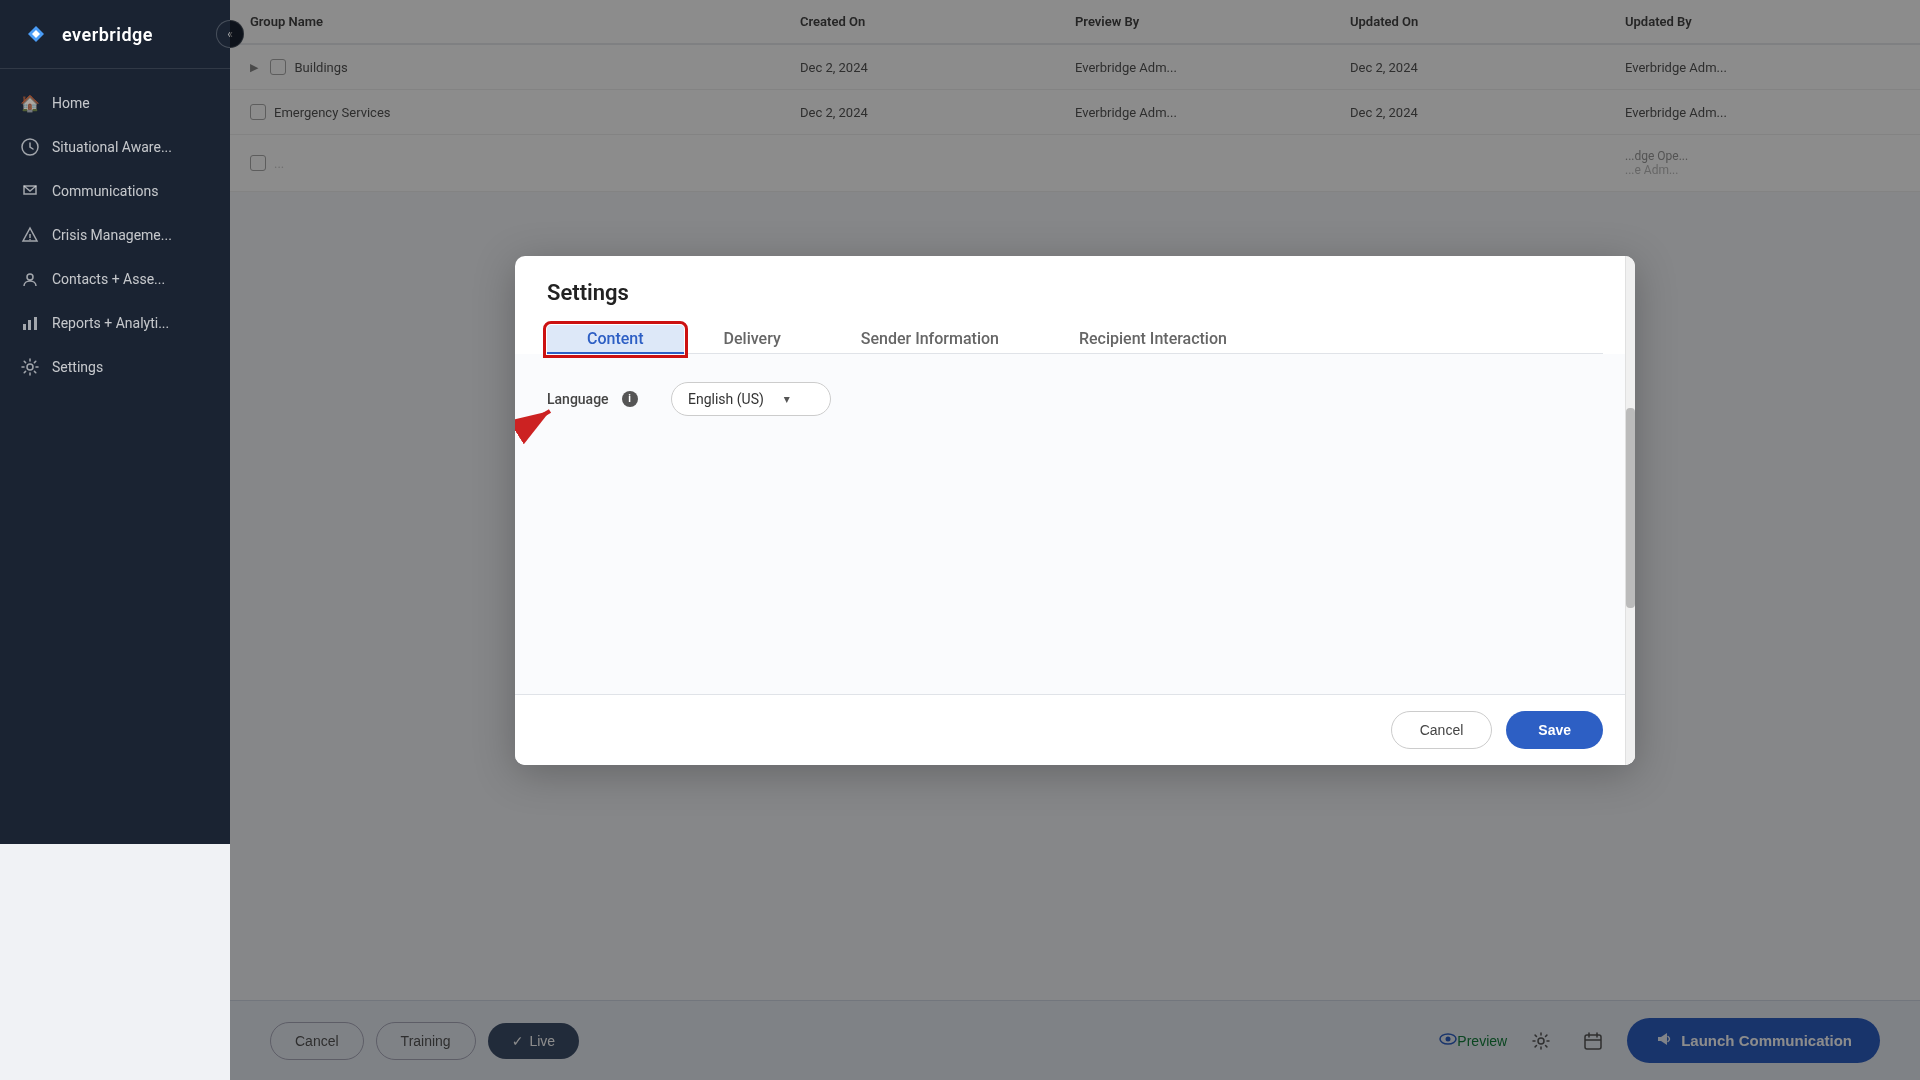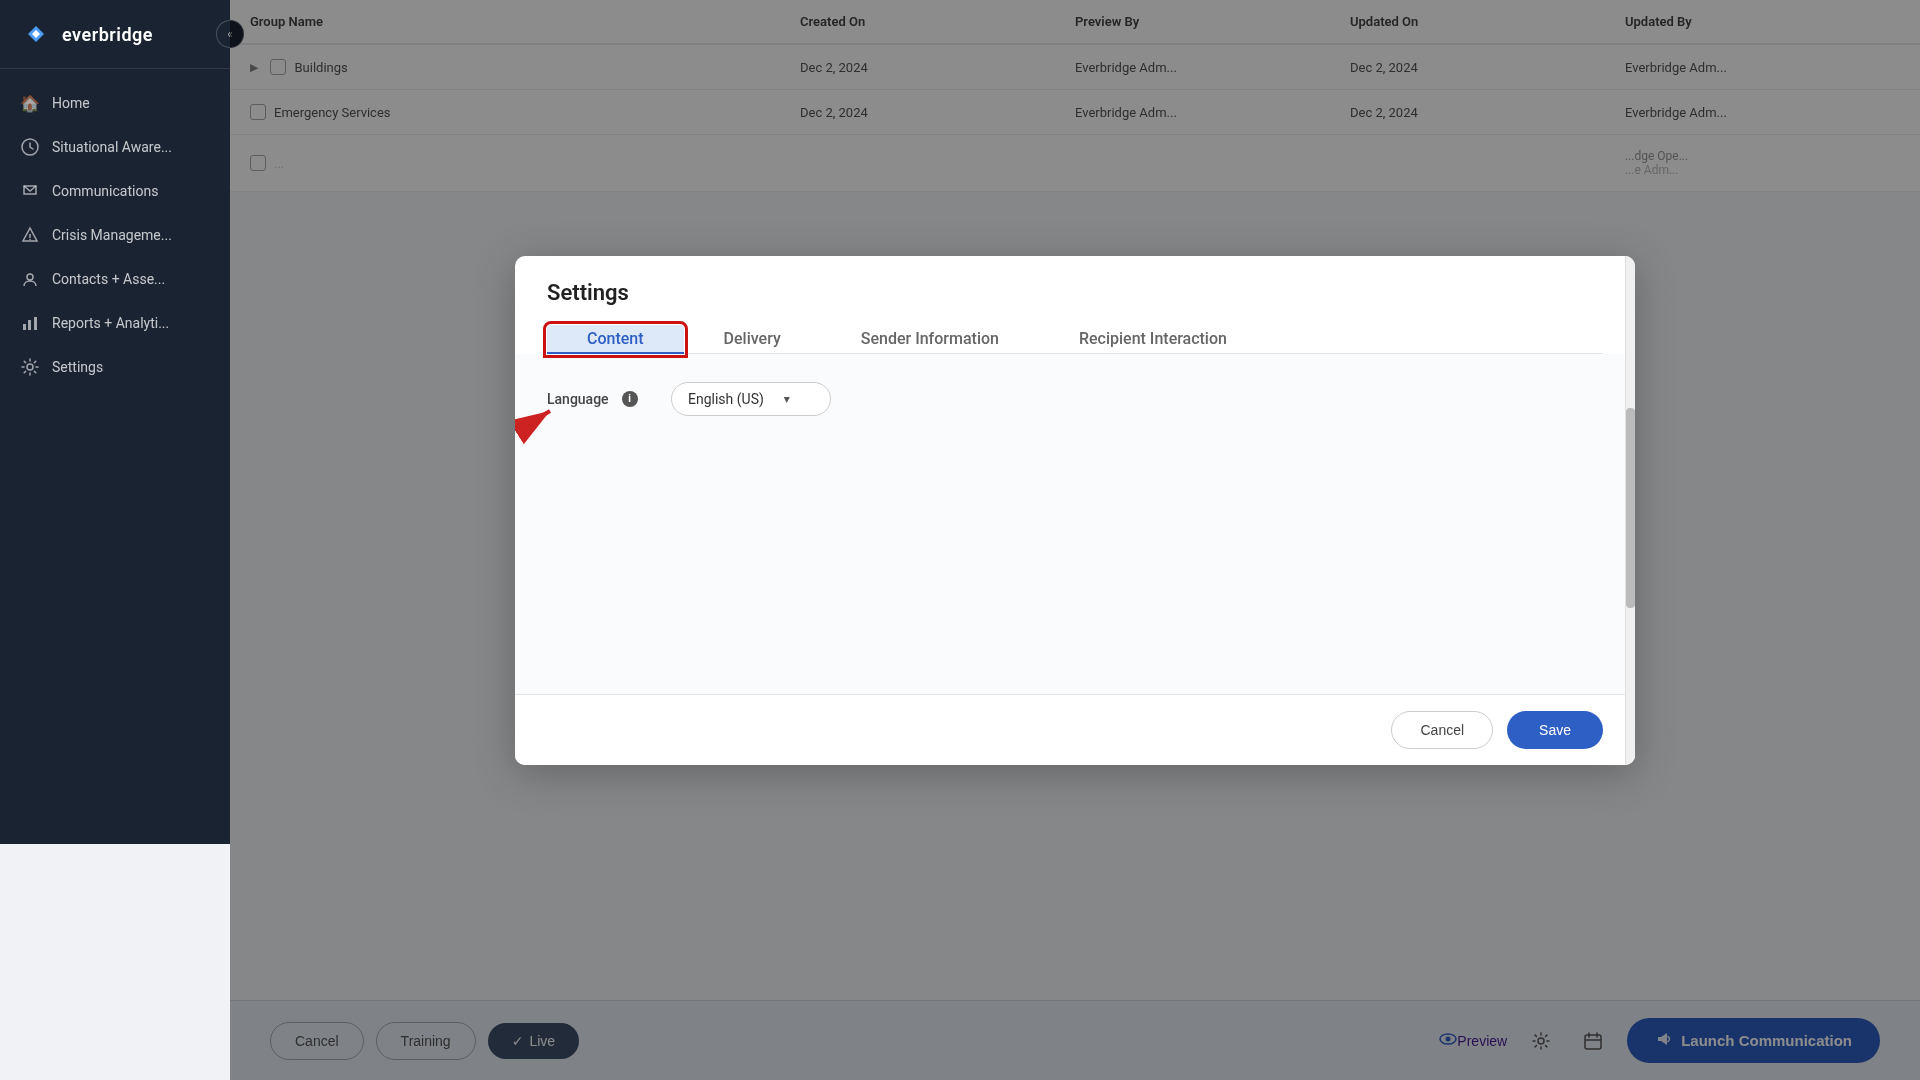--- a/index.html
+++ b/index.html
@@ -197,21 +197,21 @@
     .toolbar-right {
       display: flex;
       align-items: center;
       gap: 16px;
     }
     .btn-preview {
       display: flex;
       align-items: center;
       background: transparent;
       border: none;
-      color: #4c1d95;
+      color: #15803d;
       font-size: 14px;
       cursor: pointer;
       font-weight: 500;
     }
     .toolbar-icon-btn {
       width: 36px;
       height: 36px;
       background: transparent;
       border: none;
       cursor: pointer;
@@ -370,21 +370,21 @@
       cursor: pointer;
       font-weight: 500;
     }
     .btn-modal-save {
       padding: 10px 32px;
       border-radius: 24px;
       background: #2d5fc4;
       color: #fff;
       font-size: 14px;
       cursor: pointer;
-      font-weight: 400;
+      font-weight: 700;
       border: none;
     }
 
     
     .modal-scrollbar {
       position: absolute;
       right: 0;
       top: 0;
       bottom: 0;
       width: 10px;

